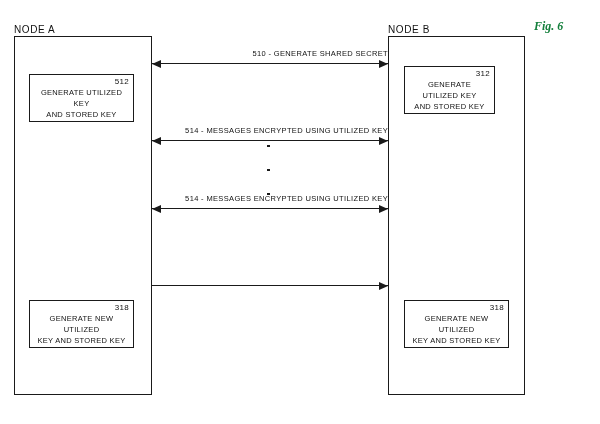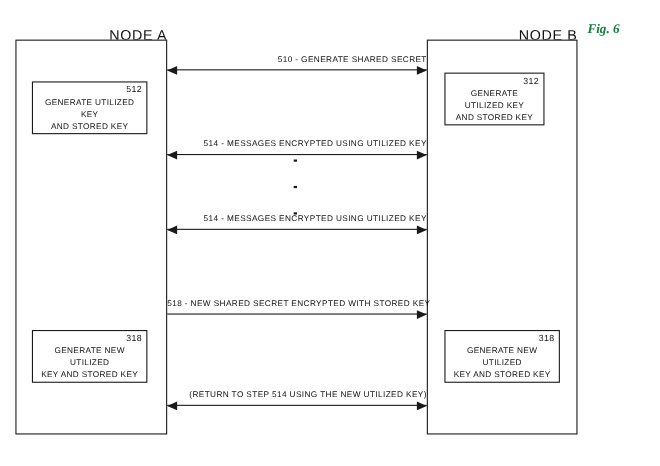--- a/index.html
+++ b/index.html
@@ -12,24 +12,24 @@
     width: 600px;
     height: 424px;
     background: #ffffff;
     font-family: "Liberation Sans", sans-serif;
     overflow: hidden;
   }
 
   
   .node-title {
     position: absolute;
-    font-size: 13px;
+    font-size: 10px;
     letter-spacing: 0.6px;
     color: #111;
-    text-align: right;
+    text-align: left;
     white-space: nowrap;
   }
   .node-frame {
     position: absolute;
     border: 1.4px solid #1a1a1a;
     background: #ffffff;
     box-sizing: border-box;
   }
 
   
@@ -181,27 +181,20 @@
   </div>
 
   <div class="msg" style="left:152px; top:185px; width:236px; height:24px;">
     <div class="msg-label">514 - MESSAGES ENCRYPTED USING UTILIZED KEY</div>
     <div class="msg-line"></div>
     <div class="arrow-head left"></div>
     <div class="arrow-head right"></div>
   </div>
 
   <div class="msg" style="left:152px; top:262px; width:236px; height:24px;">
-    <div class="msg-label">518 - NEW SHARED SECRET ENCRYPTED WITH  STORED KEY</div>
-    <div class="msg-line"></div>
-    <div class="arrow-head right"></div>
-  </div>
-
-  <div class="msg" style="left:152px; top:345px; width:236px; height:24px;">
-    <div class="msg-label">(RETURN TO STEP 514 USING THE NEW UTILIZED KEY)</div>
-    <div class="msg-line"></div>
-    <div class="arrow-head left"></div>
-    <div class="arrow-head right"></div>
-  </div>
+    <div class="msg-line"></div>
+    <div class="arrow-head right"></div>
+  </div>
+
 
   <div class="fig-caption" style="left:534px; top:19px;">Fig. 6</div>
 
 </div>
 
 </body></html>

